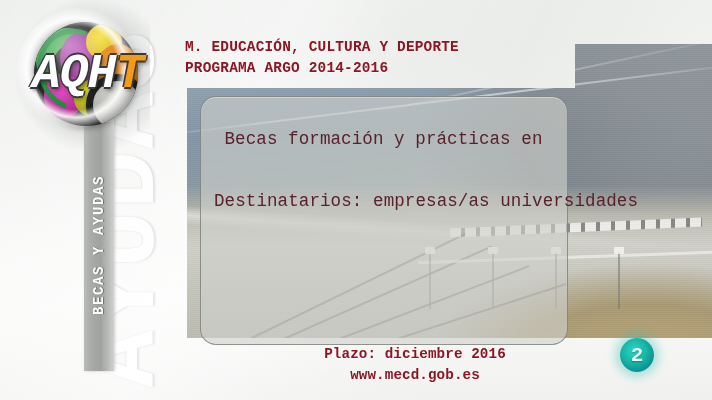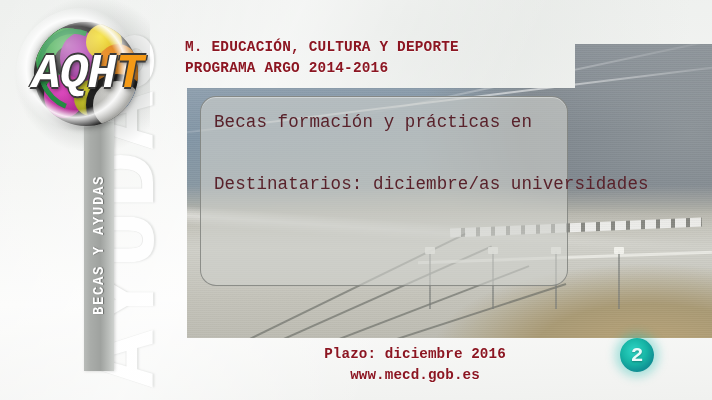--- a/index.html
+++ b/index.html
@@ -149,27 +149,28 @@
       repeating-linear-gradient(0deg, rgba(255,255,255,0.035) 0 1px, rgba(0,0,0,0.02) 1px 2px);
     pointer-events: none;
   }
 
   
   .card {
     position: absolute;
     left: 200px;
     top: 96px;
     width: 368px;
-    height: 190px;
+    height: 249px;
     background: rgba(206,208,203,0.62);
     border: 1px solid rgba(118,120,116,0.75);
     border-radius: 16px;
     box-shadow: inset 0 1px 0 rgba(255,255,255,0.35);
     box-sizing: border-box;
-    padding: 5px 14px 10px 13px;
+    padding: 22px 14px 10px 13px;
+    text-align: center;
   }
   .card p {
     margin: 0 0 4px 0;
     color: #59222b;
     font-size: 17.5px;
     line-height: 40px;
     letter-spacing: .1px;
     font-weight: 400;
     white-space: nowrap;
   }
@@ -371,21 +372,21 @@
   </div>
 
   <div class="heading">
     <div>M. EDUCACIÓN, CULTURA Y DEPORTE</div>
     <div>PROGRAMA ARGO 2014-2016</div>
   </div>
 
   <div class="card">
     <p>Becas formación y prácticas en</p>
     <p class="spacer"></p>
-    <p>Destinatarios: diciembre/as universidades</p>
+    <p>Destinatarios: empresas/as universidades</p>
   </div>
 
   <div class="footer">
     <div>Plazo: diciembre 2016</div>
     <div>www.mecd.gob.es</div>
   </div>
 
   <div class="vtab">
     <div class="vtab-label">BECAS Y AYUDAS</div>
   </div>

